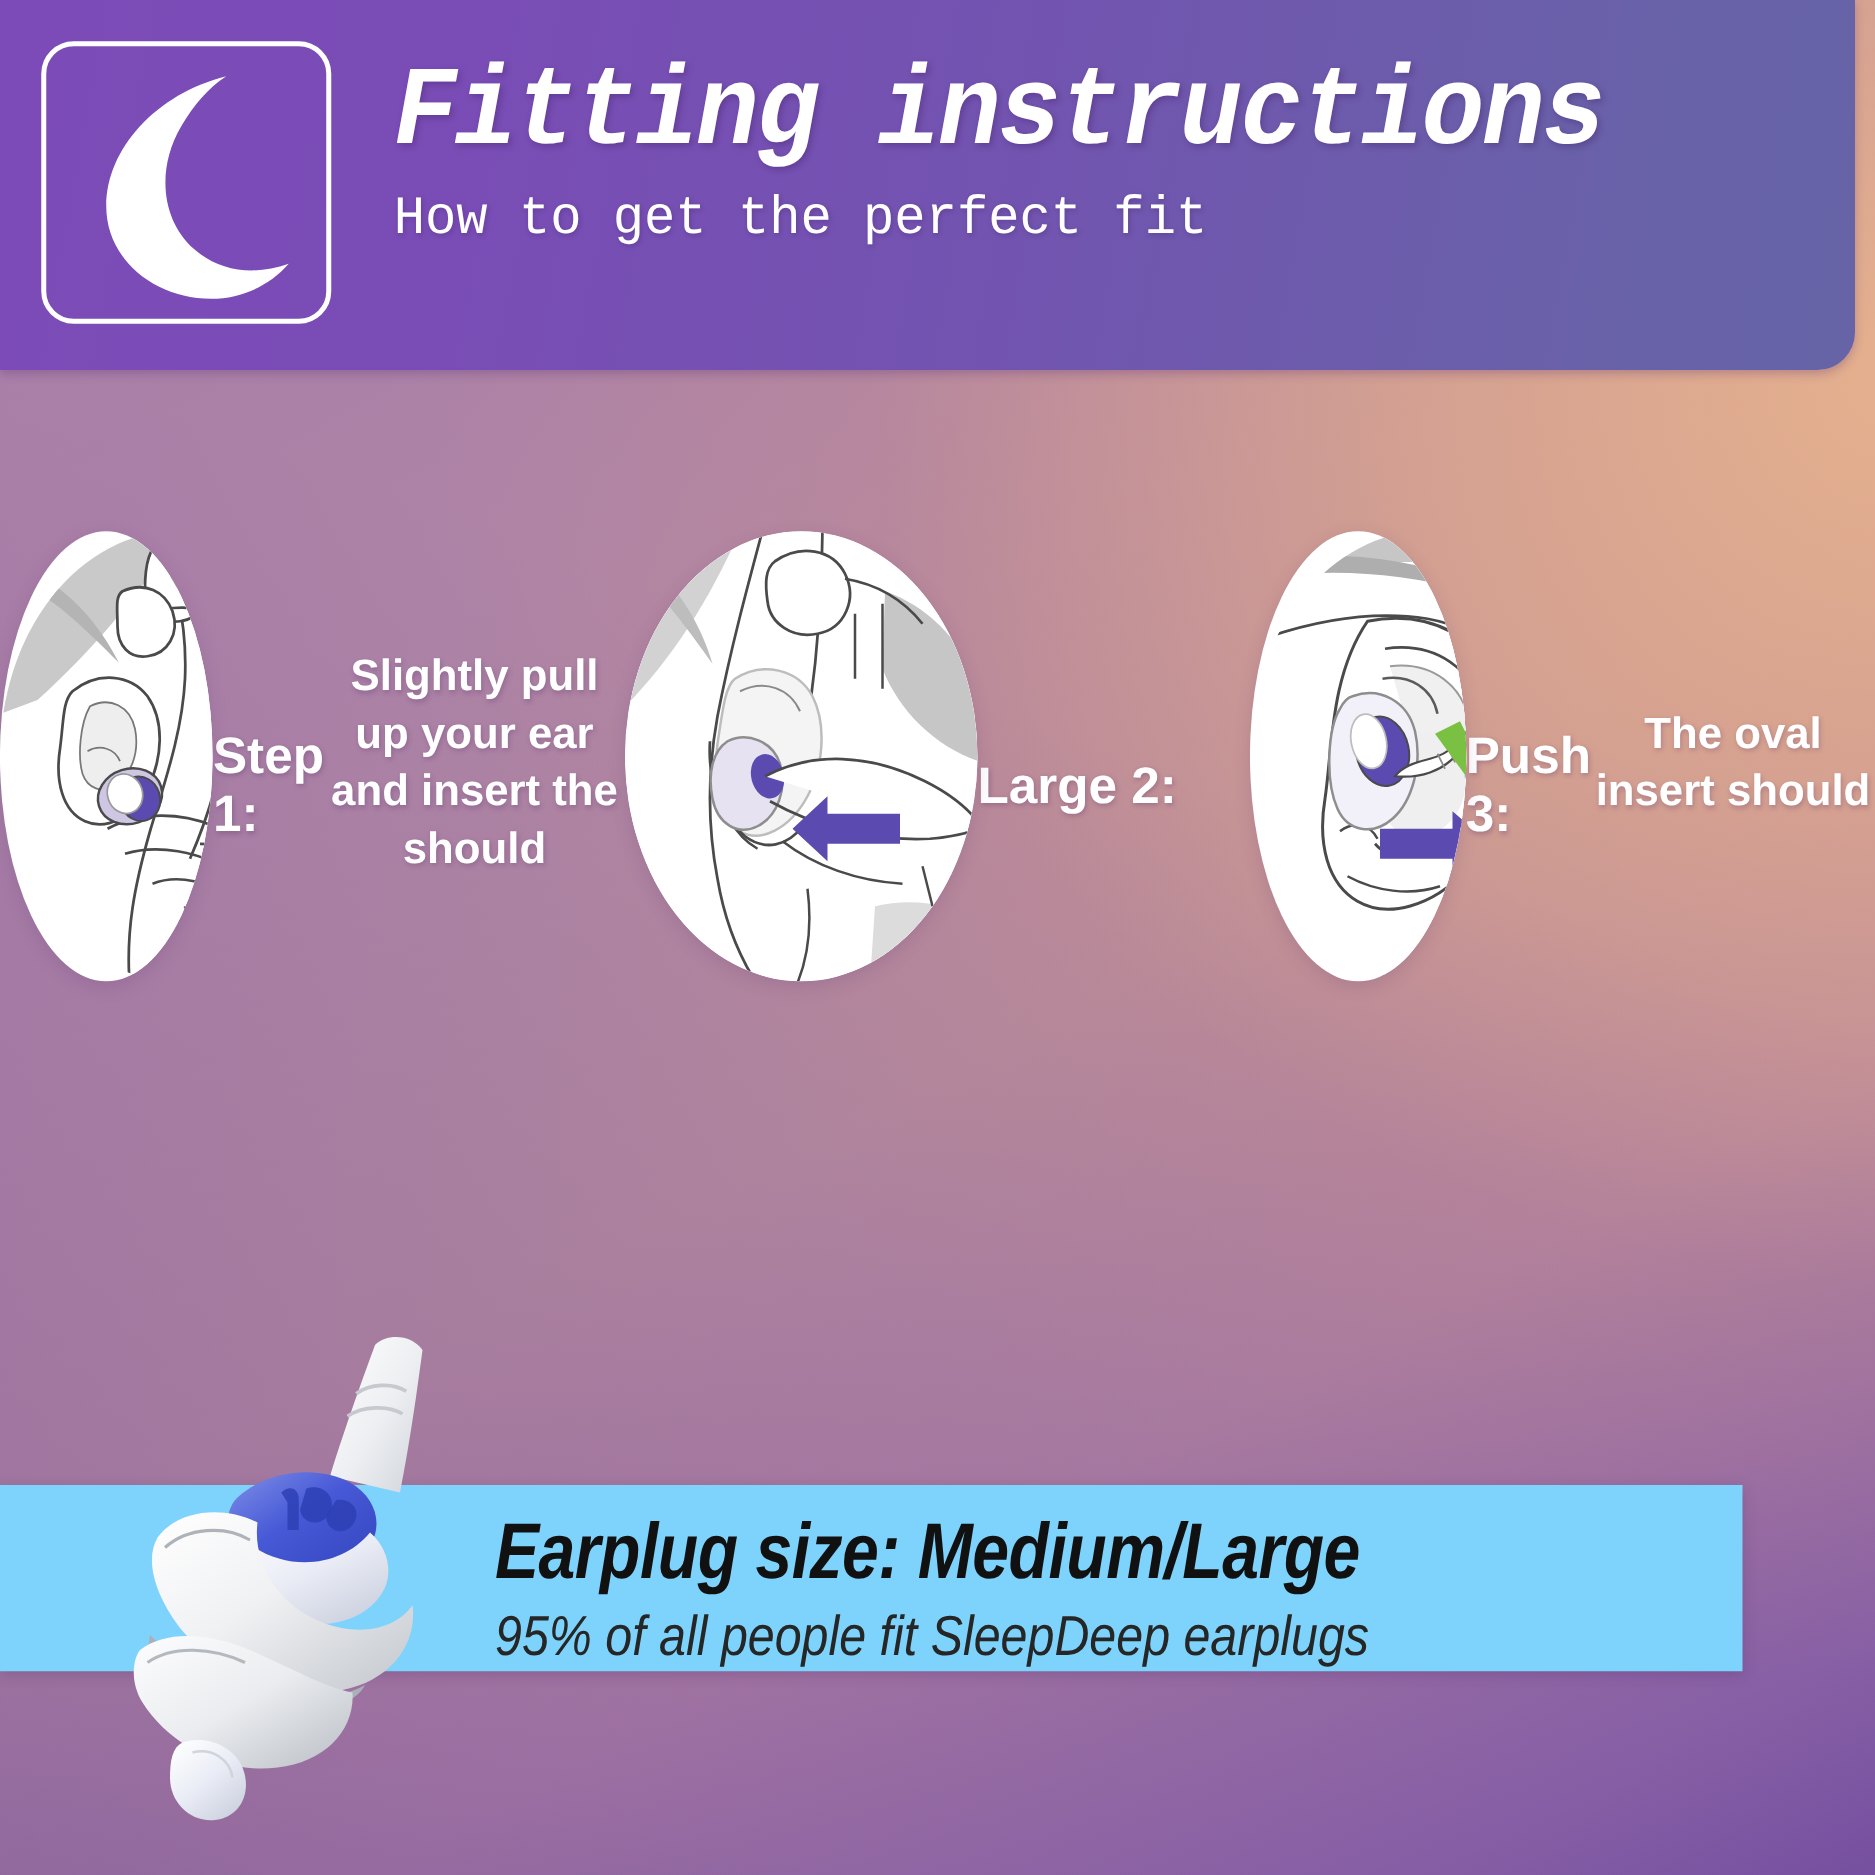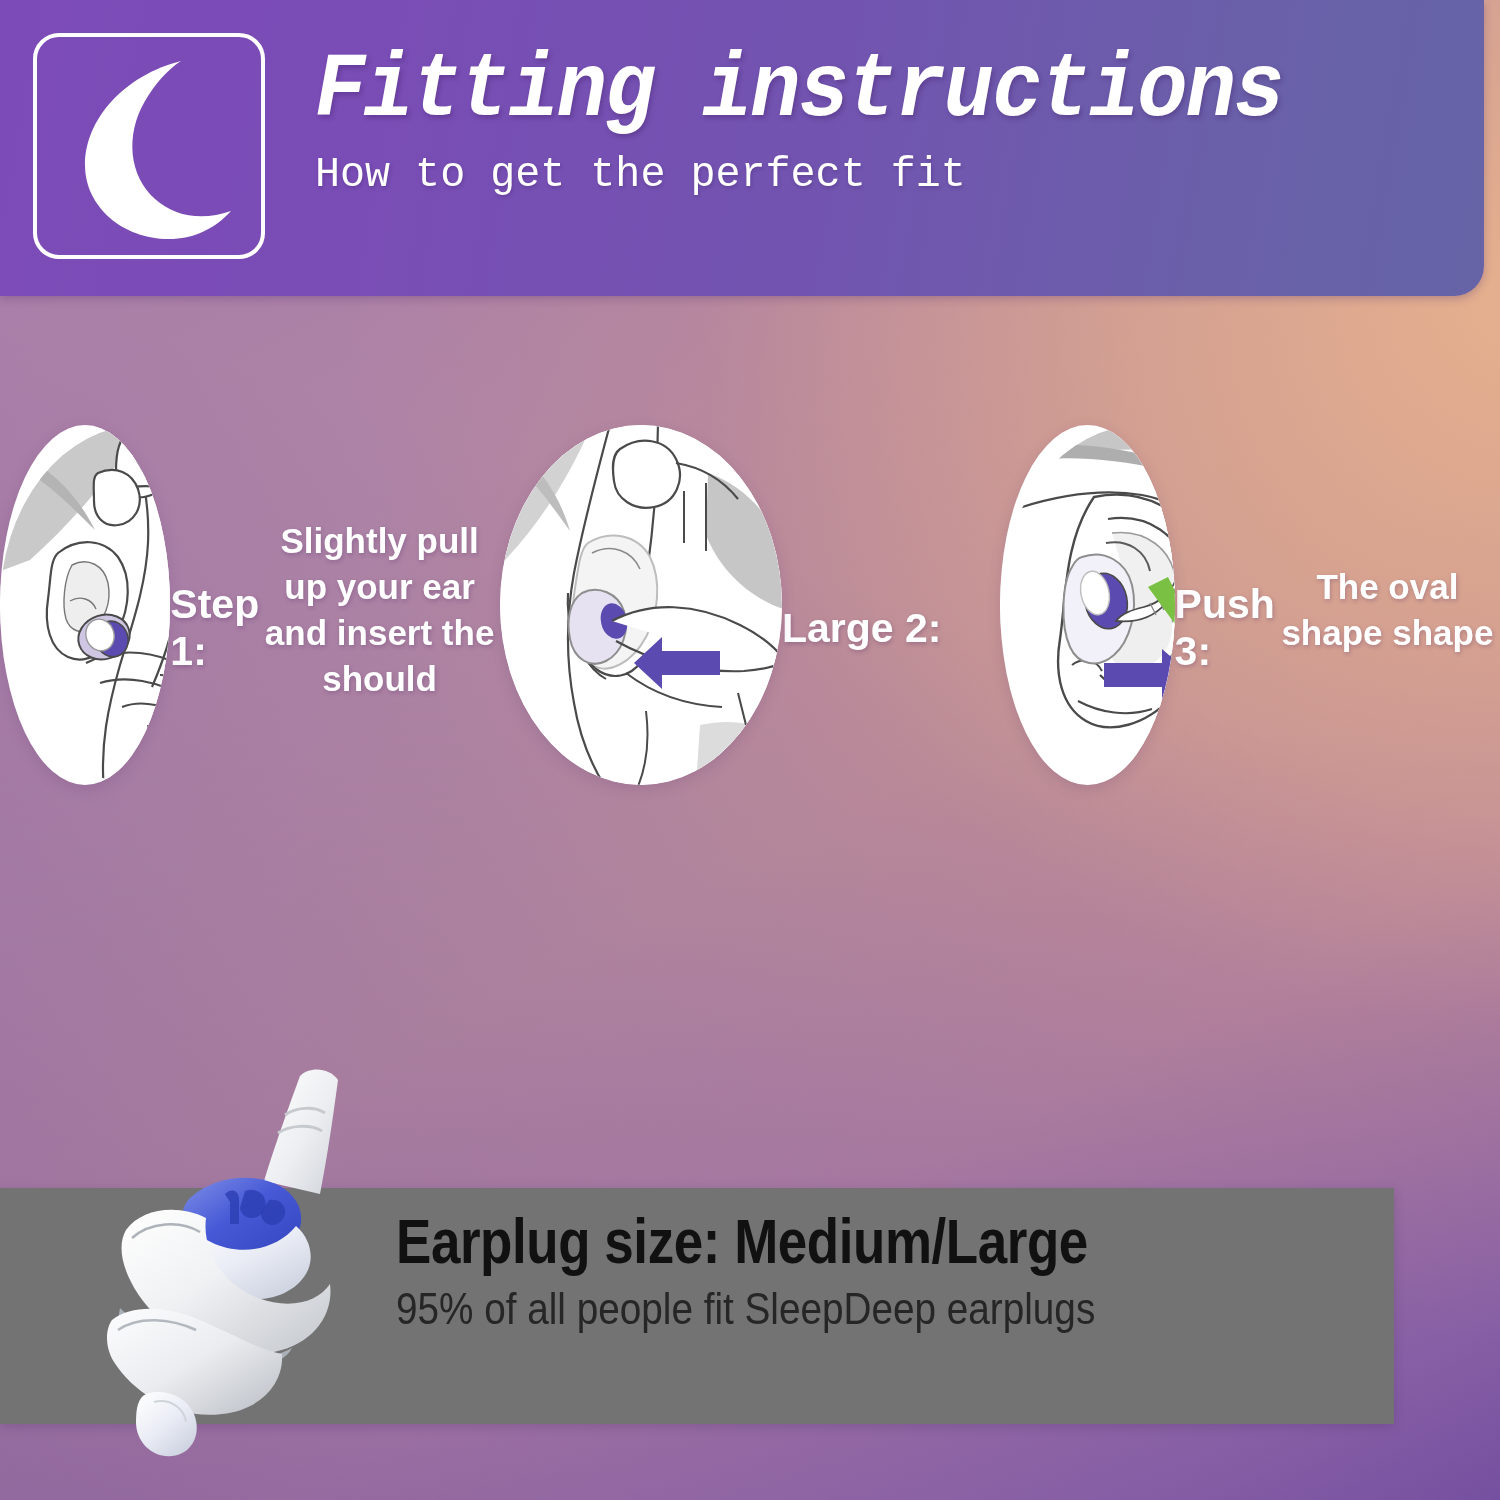--- a/index.html
+++ b/index.html
@@ -63,23 +63,24 @@
     text-shadow:1px 2px 4px rgba(80,40,100,0.30);
   }
   .step-body {
     margin-top:10px; font-size:35px; color:#ffffff; font-weight:700;
     text-align:center; line-height:1.32;
     text-shadow:1px 2px 4px rgba(80,40,100,0.28);
   }
 
   
   #banner {
-    position:absolute; left:0; top:1188px; width:1394px; height:236px;
-    background:#737373;
+    position:absolute; left:0; top:1188px; width:1394px; height:149px;
+    background:#7dd3fc;
     box-shadow:0 3px 10px rgba(70,35,95,0.22);
+    font-style:italic;
   }
   #banner-text { position:absolute; left:396px; top:20px; width:960px; }
   #banner-title {
     font-size:63px; font-weight:bold; color:#111111; line-height:1.06;
     transform:scaleX(0.84); transform-origin:left center;
     letter-spacing:-0.5px; white-space:nowrap;
   }
   #banner-sub {
     margin-top:8px; font-size:45px; color:#262626; font-weight:300;
     transform:scaleX(0.86); transform-origin:left center;
@@ -275,21 +276,21 @@
           </g>
 
           <g>
             <path d="M104 238 L162 238 L162 224 L192 250 L162 276 L162 262 L104 262 Z" fill="#5b4bb0"></path>
           </g>
         </g>
       </svg>
     </div>
     <div class="step-title">Push 3:</div>
     <div class="step-body">
-      <div>The oval shape shape</div>
+      <div>The oval insert should</div>
     </div>
   </div>
 </div>
 
 <div id="banner">
   <div id="banner-text">
     <div id="banner-title">Earplug size: Medium/Large</div>
     <div id="banner-sub">95% of all people fit SleepDeep earplugs</div>
   </div>
 </div>

